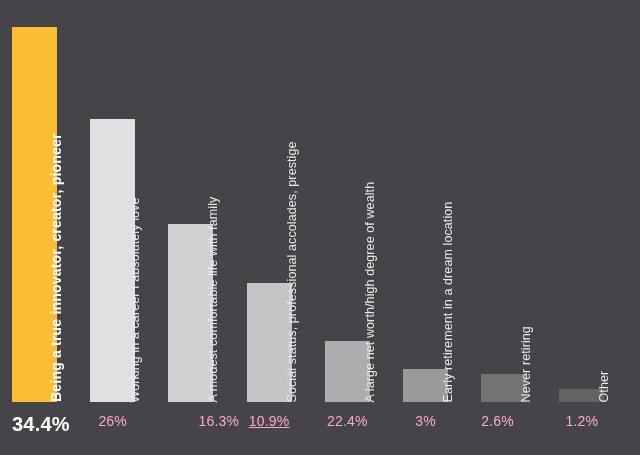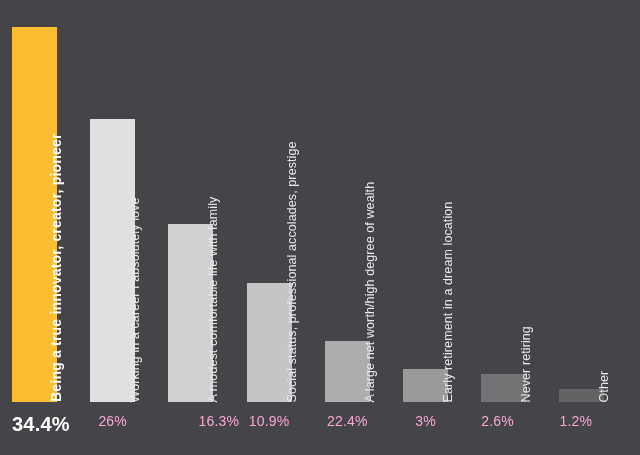--- a/index.html
+++ b/index.html
@@ -113,19 +113,19 @@
       </div>
       <div class="bar-group" style="left: 559.4px; width: 45px;">
         <div class="bar" title="Other" style="height: 13.0814px; background: rgb(99, 99, 101);"></div>
         <div class="cat-label">Other</div>
       </div>
     </div>
   <div class="value-row" id="value-row">
       <div class="value-label highlight" style="left: 12px; width: 45px; text-align: center;">34.4%</div>
       <div class="value-label" style="left: 90.2px; width: 45px; text-align: center;">26%</div>
       <div class="value-label" style="left: 168.4px; width: 45px; text-align: center; margin-left: 28px;">16.3%</div>
-      <div class="value-label" style="left: 246.6px; width: 45px; text-align: center;">10.9%</div>
+      <div class="value-label" style="left: 246.6px; width: 45px; text-align: center; text-decoration: underline;">10.9%</div>
       <div class="value-label" style="left: 324.8px; width: 45px; text-align: center;">22.4%</div>
       <div class="value-label" style="left: 403px; width: 45px; text-align: center;">3%</div>
       <div class="value-label" style="left: 481.2px; width: 45px; text-align: left;">2.6%</div>
-      <div class="value-label" style="left: 559.4px; width: 45px; ">1.2%</div>
+      <div class="value-label" style="left: 559.4px; width: 45px; text-align: center;">1.2%</div>
     </div>
 </div>
 
 </body></html>

